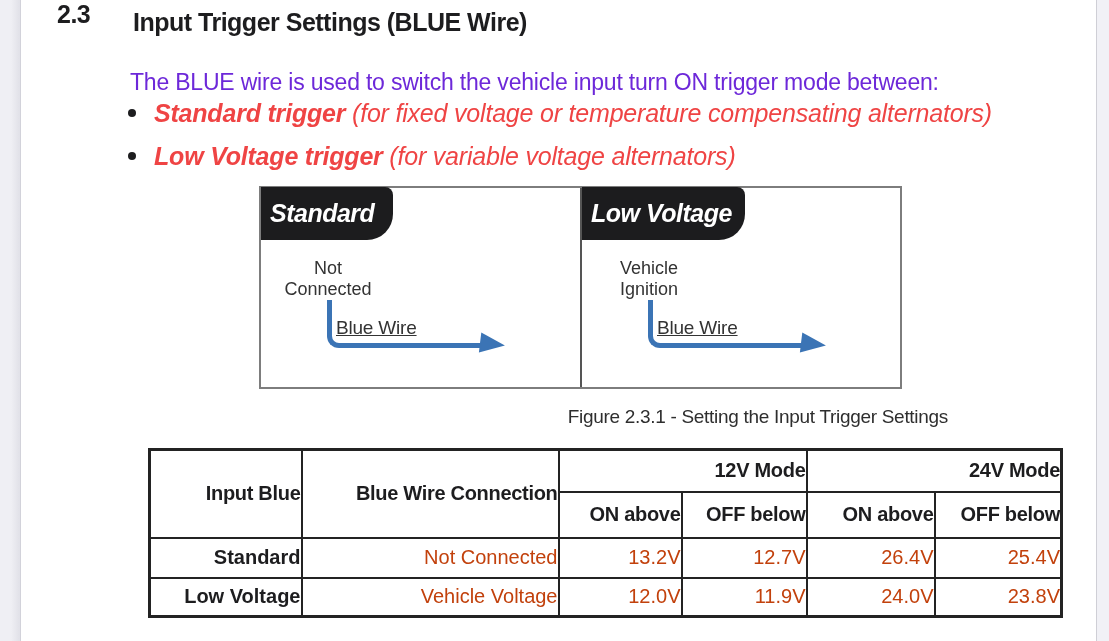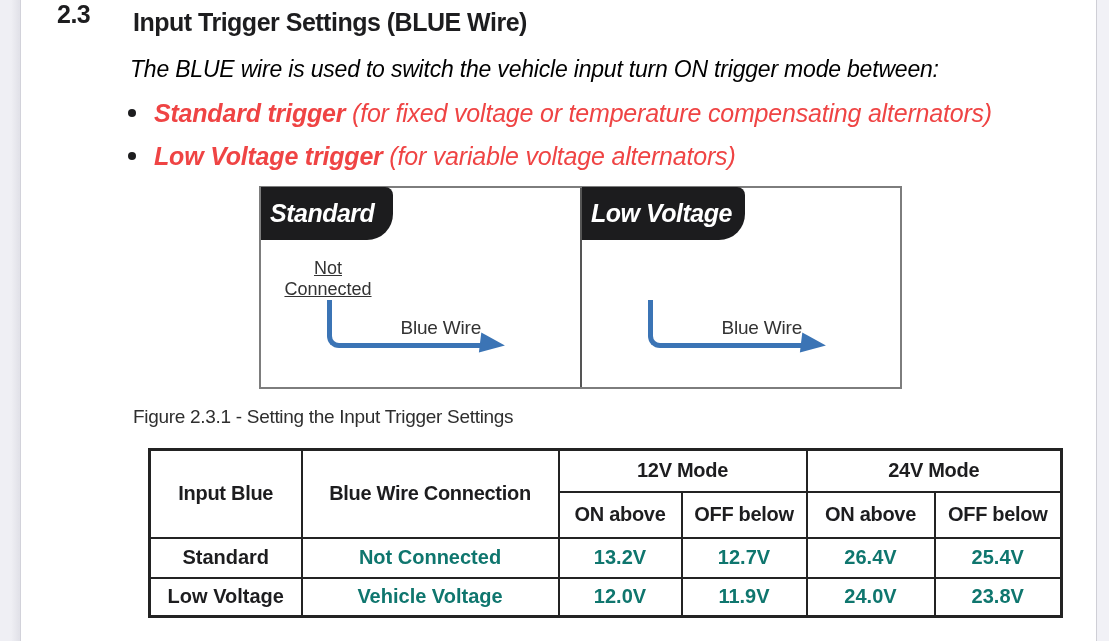--- a/index.html
+++ b/index.html
@@ -25,22 +25,22 @@
   .sec-num {
     position:absolute; left:57px; top:0;
     font-size:25px; font-weight:bold; letter-spacing:-0.5px;
   }
   .sec-title {
     position:absolute; left:133px; top:8px;
     font-size:25px; font-weight:bold; letter-spacing:-0.5px;
   }
   
   .intro {
-    position:absolute; left:130px; top:56px; width:970px;
-    font-size:23px; letter-spacing:-0.2px; color:#000000;font-style:italic;
+    position:absolute; left:130px; top:69px; width:970px;
+    font-size:23px; letter-spacing:-0.2px; color:#6d28d9;
   }
   
   .bullet {
     position:absolute; left:128px;
     font-size:25px; font-style:italic; color:#ef4444;
     letter-spacing:-0.2px;
   }
   .bullet.b0 { top:99px; }
   .bullet.b1 { top:142px; }
   .bullet .dot {
@@ -64,55 +64,55 @@
     background:#1c1c1e;
     border-radius:0 8px 26px 0;
     color:#ffffff; font-weight:bold; font-style:italic;
     font-size:25px; letter-spacing:-0.5px;
     padding:12px 0 0 9px;
   }
   .p0 .tab { width:132px; }
   .p1 .tab { width:163px; }
   .src-label {
     position:absolute; left:7px; top:70px; width:120px;
-    text-align:center; font-size:18px; line-height:21px; color:#333;text-decoration:underline;
+    text-align:center; font-size:18px; line-height:21px; color:#333;
   }
   .wire {
     position:absolute; left:66px; top:112px; width:156px; height:48px;
     border-left:5px solid #3b74b5; border-bottom:5px solid #3b74b5;
     border-bottom-left-radius:12px;
   }
   .arrowhead {
     position:absolute; left:219px; top:146px; width:0; height:0;
     border-left:25px solid #3b74b5;
     border-top:10px solid transparent;
     border-bottom:10px solid transparent;
     transform:rotate(7deg);
   }
   .wire-label {
     position:absolute; left:75px; top:129px; width:145px;
-    text-align:right; font-size:19px; color:#333; letter-spacing:-0.2px;
+    font-size:19px; color:#333; letter-spacing:-0.2px;text-decoration:underline;
   }
   
   .fig-caption {
     position:absolute; left:133px; top:406px; width:815px;
-    text-align:left; font-size:19px; letter-spacing:-0.3px; color:#2e2e2e;
+    text-align:right; font-size:19px; letter-spacing:-0.3px; color:#2e2e2e;
   }
   
   .spec-table {
     position:absolute; left:148px; top:448px; width:915px;
     border-collapse:collapse; table-layout:fixed;
     border:3px solid #232323;
   }
   .spec-table th, .spec-table td {
-    border:2px solid #232323; text-align:center; vertical-align:middle;
+    border:2px solid #232323; text-align:right; vertical-align:middle;
     padding:0;
   }
   .spec-table th { font-size:20px; font-weight:bold; letter-spacing:-0.3px; }
-  .spec-table td { font-size:20px; font-weight:bold; color:#0f766e; }
+  .spec-table td { font-size:20px; font-weight:normal; color:#c2410c; }
   .spec-table td.mode { font-weight:bold; color:#1d1d1f; }
   tr.hrow1 { height:42px; }
   tr.hrow2 { height:46px; }
   tr.brow1 { height:40px; }
   tr.brow2 { height:39px; }
 </style>
 </head>
 <body>
 
 <div class="edge-left"></div>
@@ -139,20 +139,24 @@
       <div>Not</div>
       <div>Connected</div>
     </div>
     <div class="wire"></div>
     <div class="arrowhead"></div>
     <div class="wire-label">Blue Wire</div>
   </div>
 
   <div class="panel p1">
     <div class="tab">Low Voltage</div>
+    <div class="src-label">
+      <div>Vehicle</div>
+      <div>Ignition</div>
+    </div>
     <div class="wire"></div>
     <div class="arrowhead"></div>
     <div class="wire-label">Blue Wire</div>
   </div>
 </div>
 
 <div class="fig-caption">Figure 2.3.1 - Setting the Input Trigger Settings</div>
 
 <table class="spec-table">
   <colgroup>

